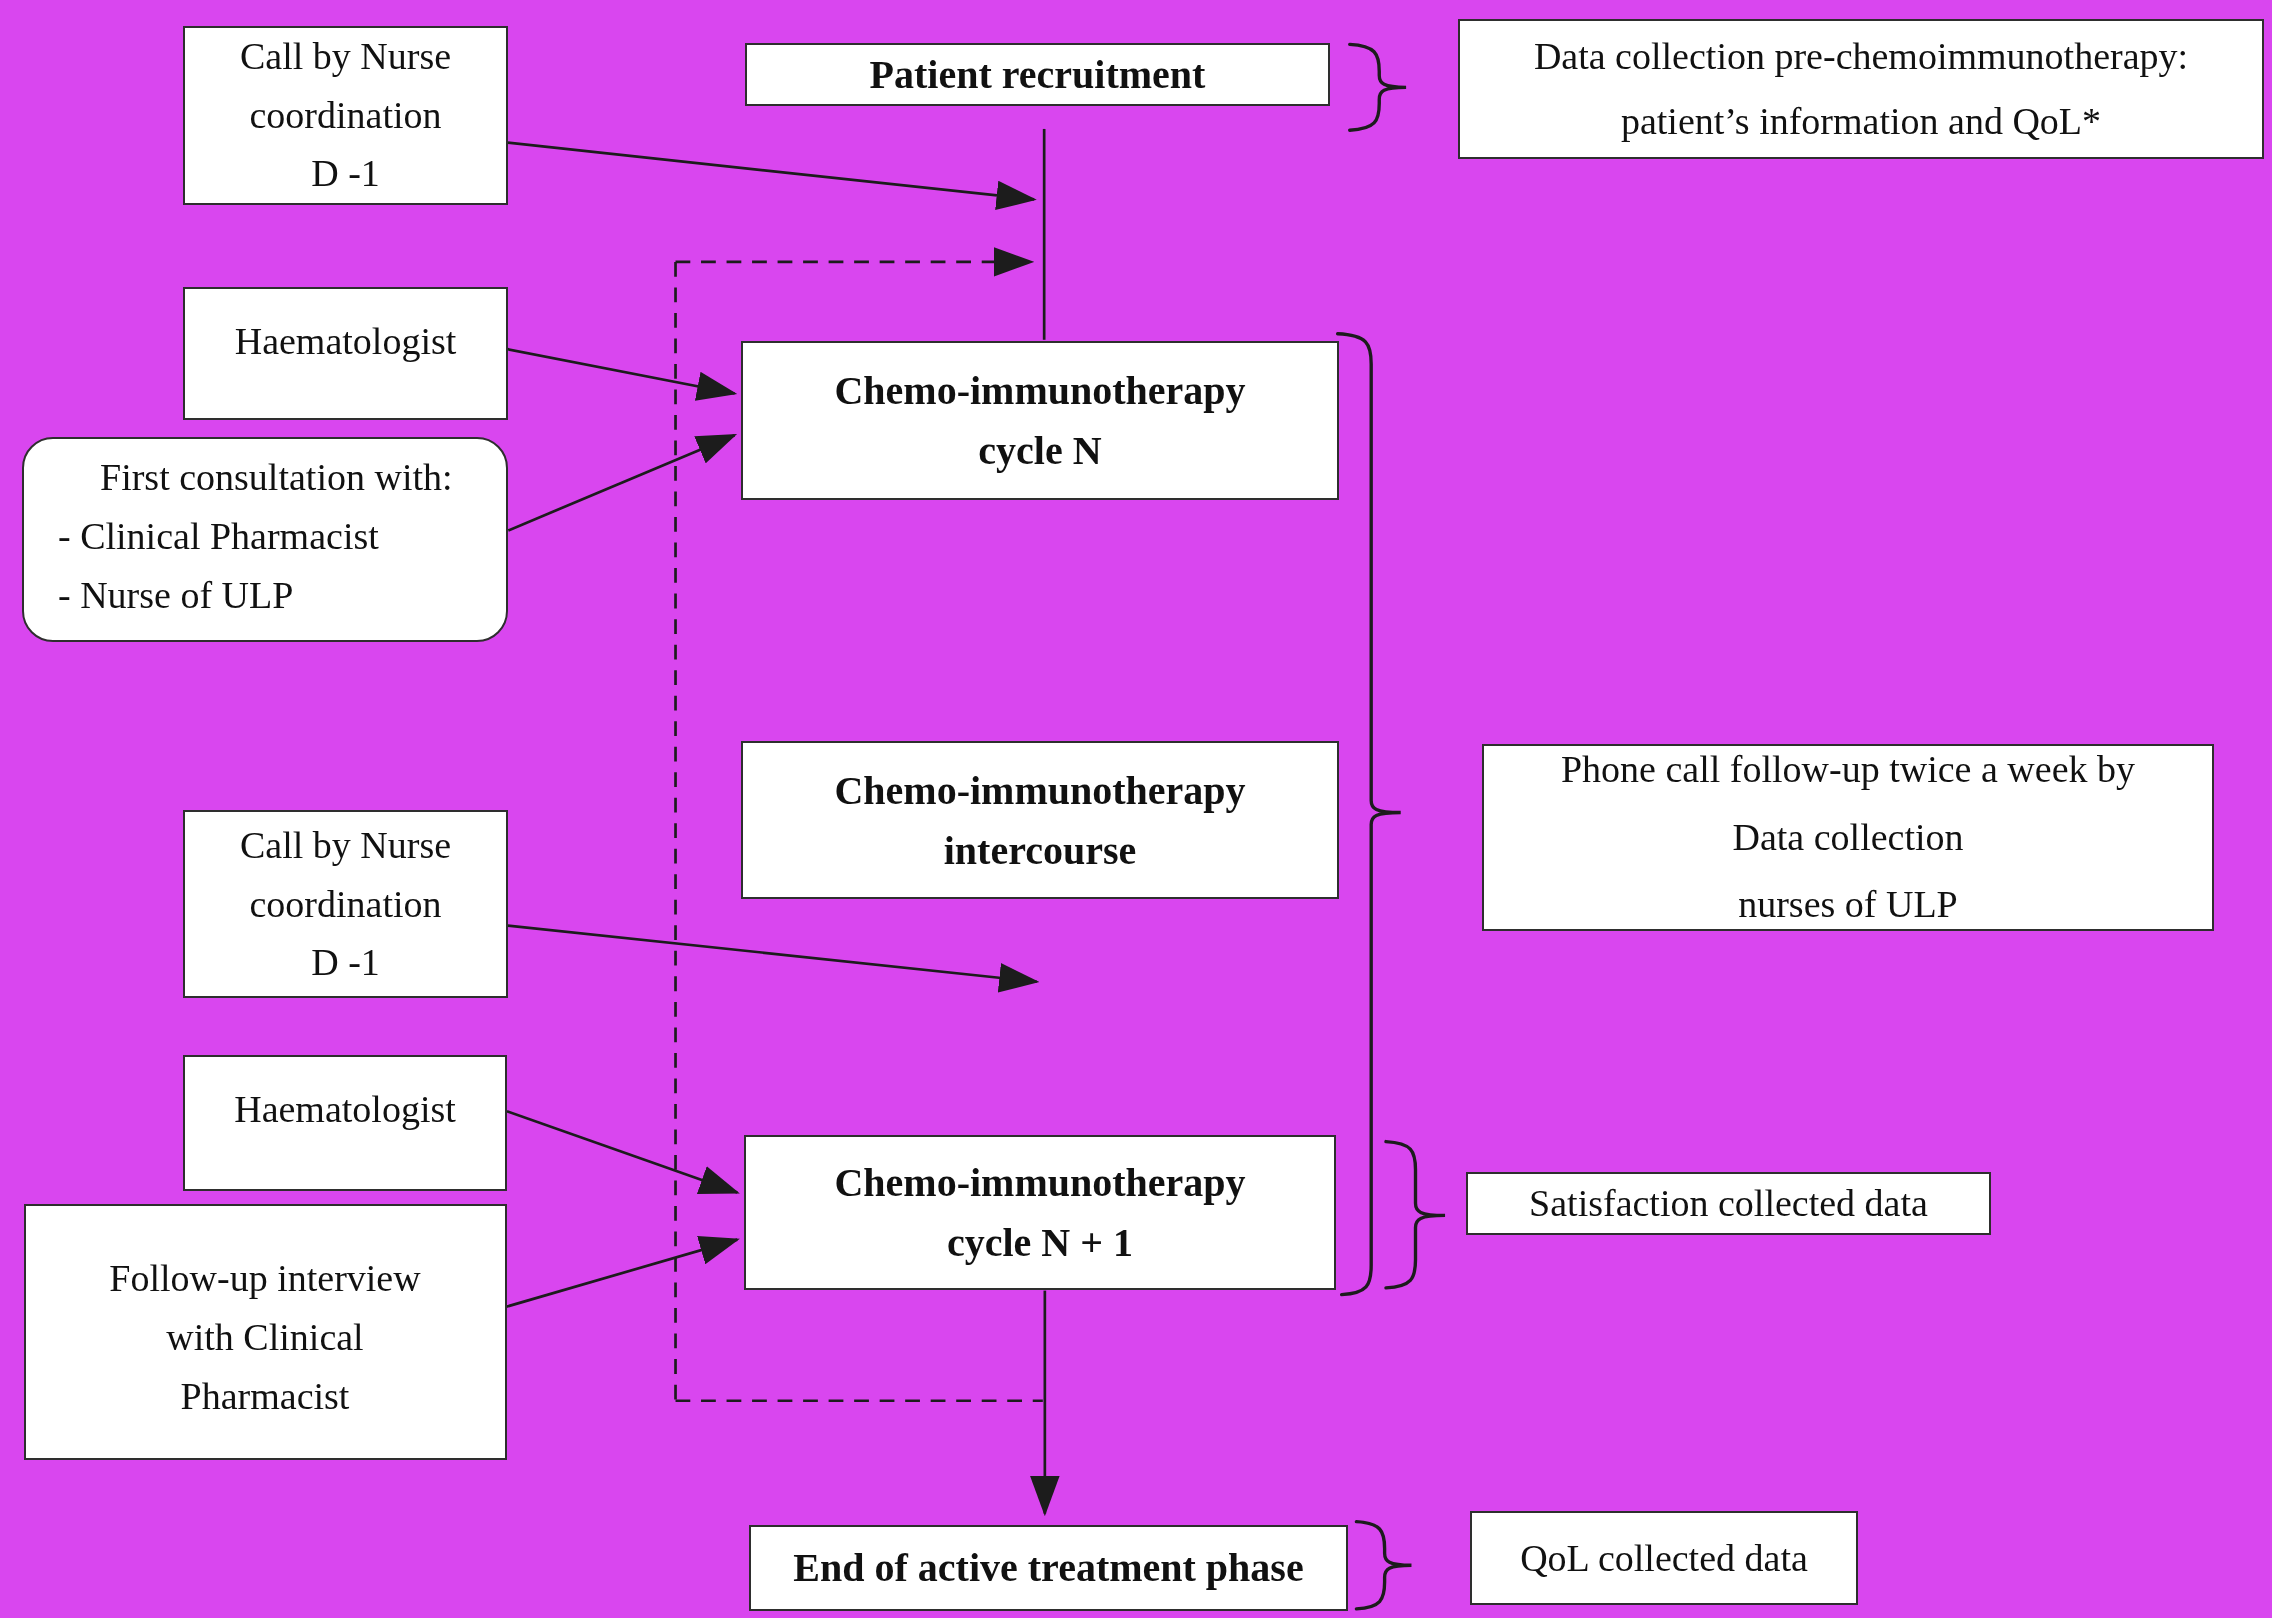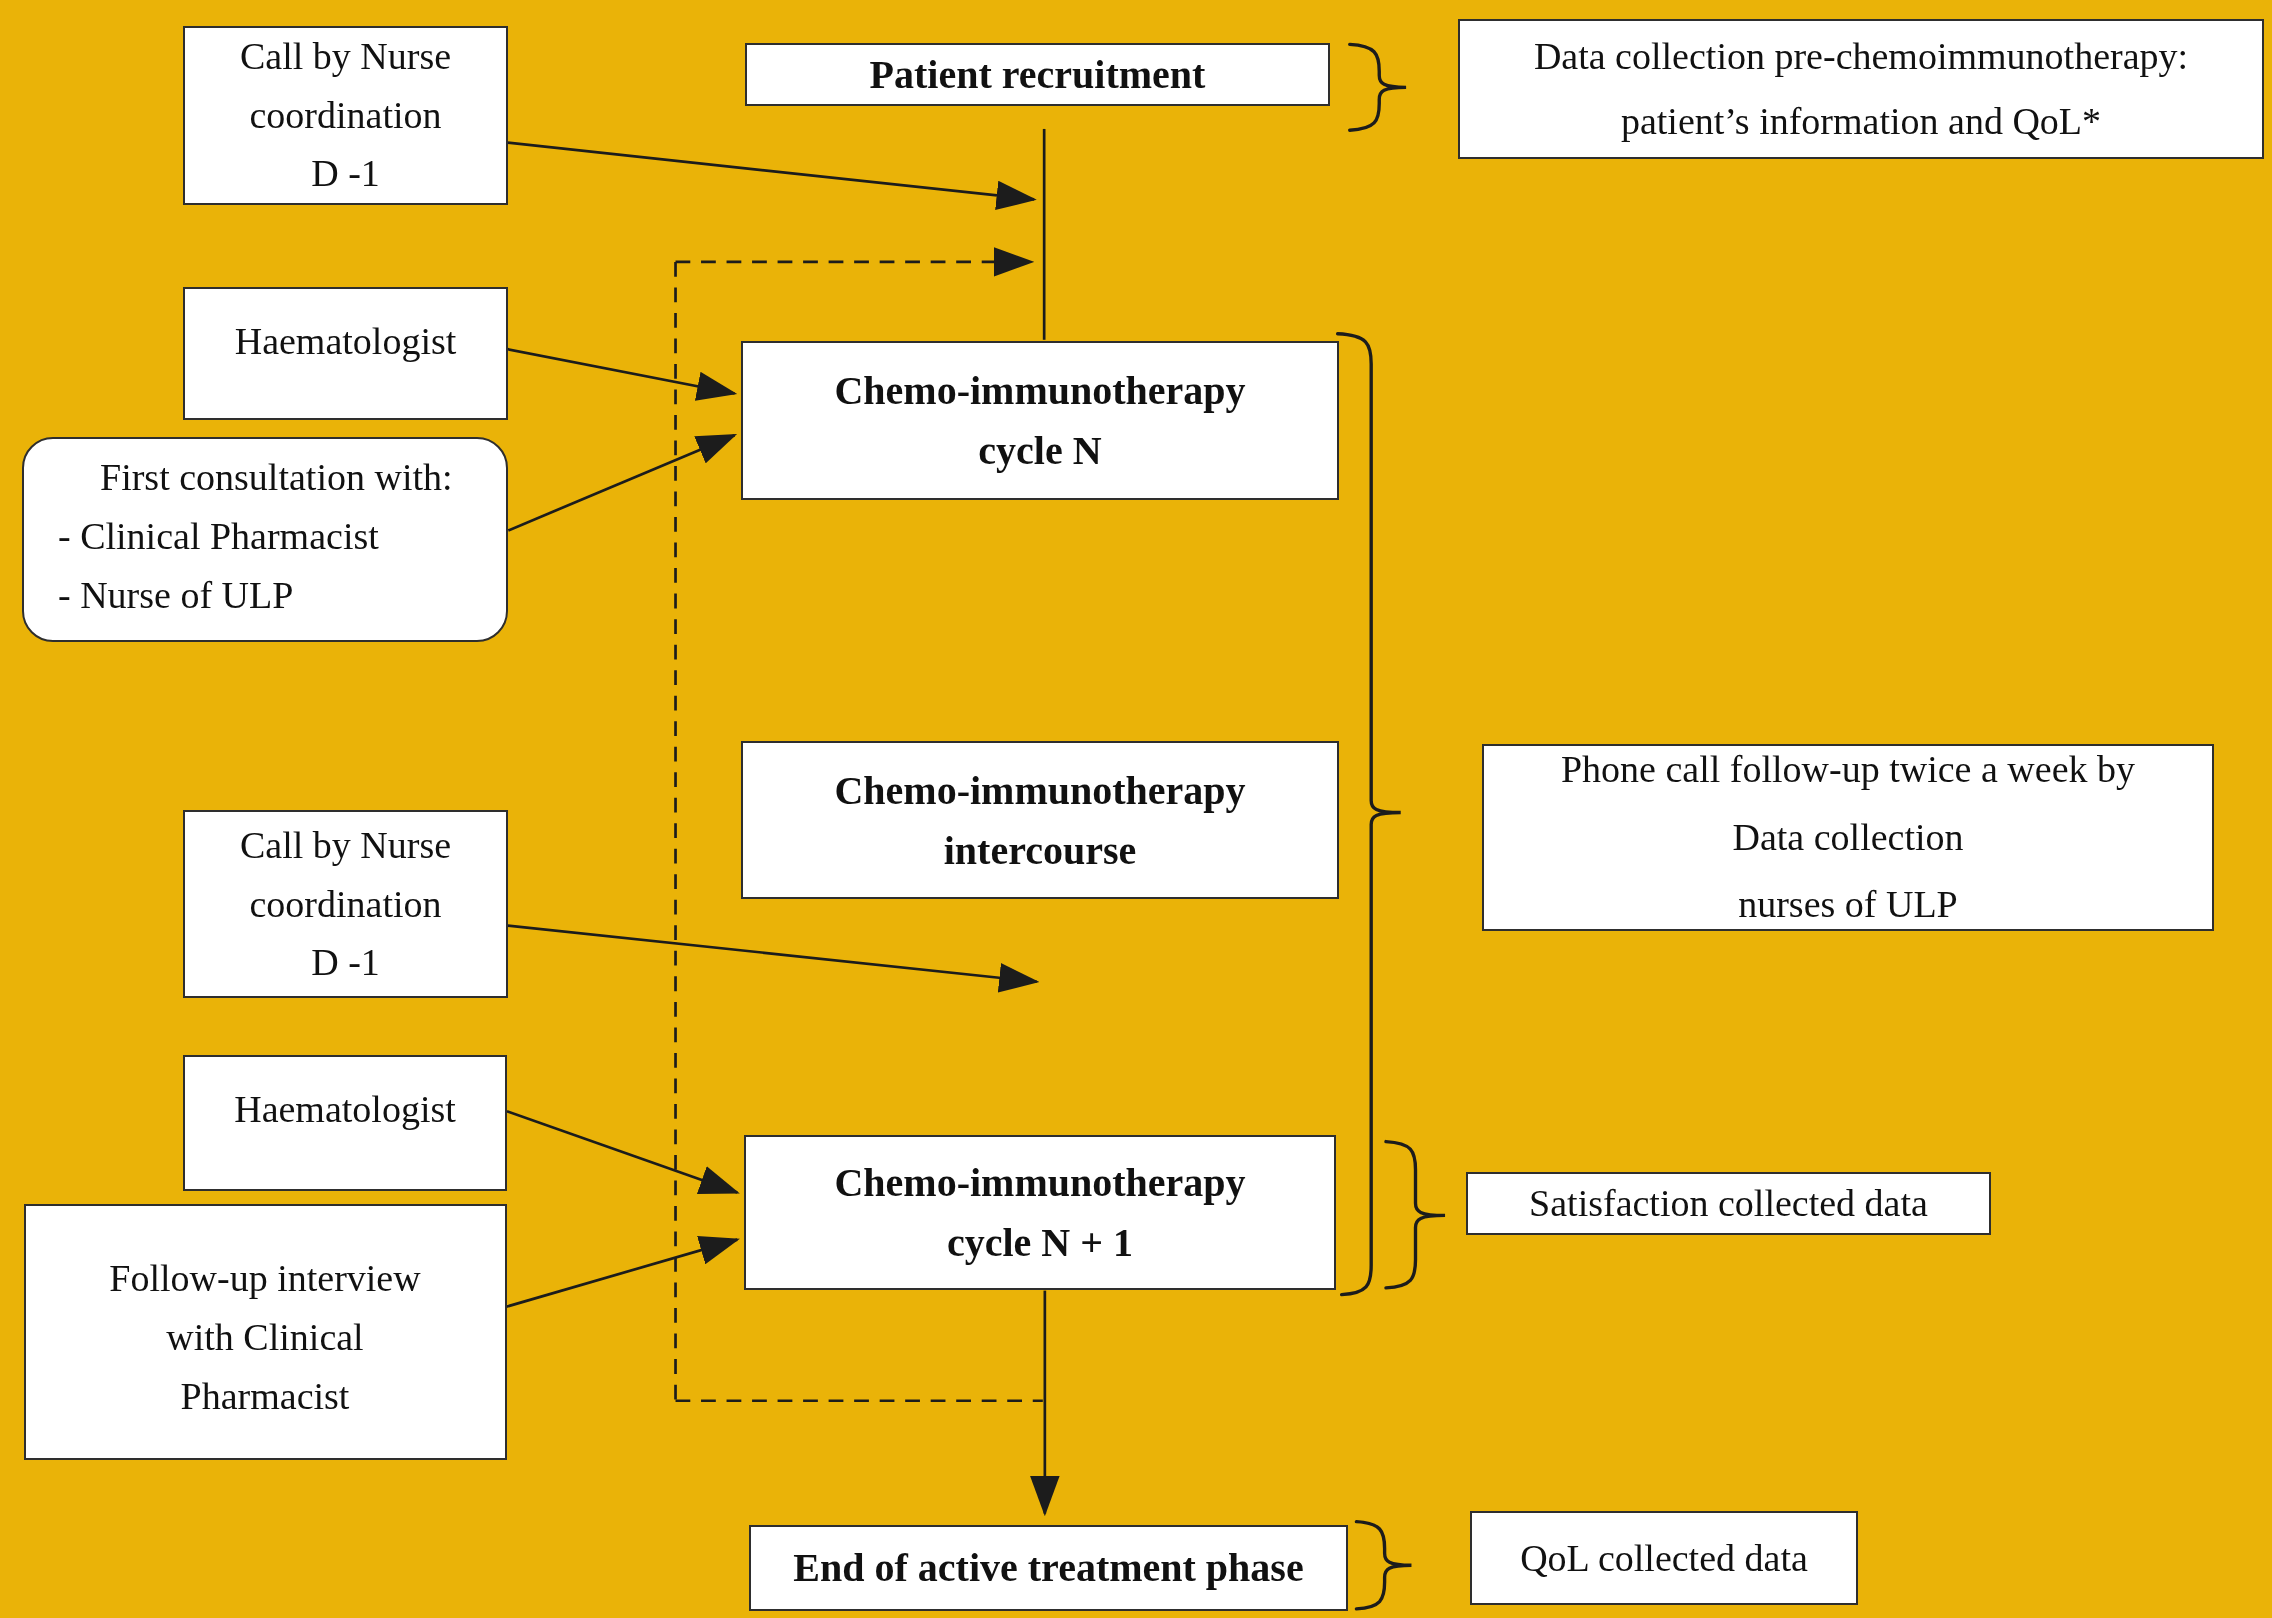--- a/index.html
+++ b/index.html
@@ -1,19 +1,19 @@
 <!DOCTYPE html>
 <html style="font-size:10.7px"><head>
 <meta charset="utf-8">
 <style>
   html,body{margin:0;padding:0;background:#ffffff;}
   .canvas{
     position:relative;
     width:2273px;height:1619px;
-    background:#eab308;
+    background:#d946ef;
     font-family:"Liberation Serif", serif;
     color:#111111;
     overflow:hidden;
   }
   .box{
     position:absolute;
     border:2.7px solid #2e2e2e;
     background:#ffffff;
     box-sizing:border-box;
     font-size:38px;

